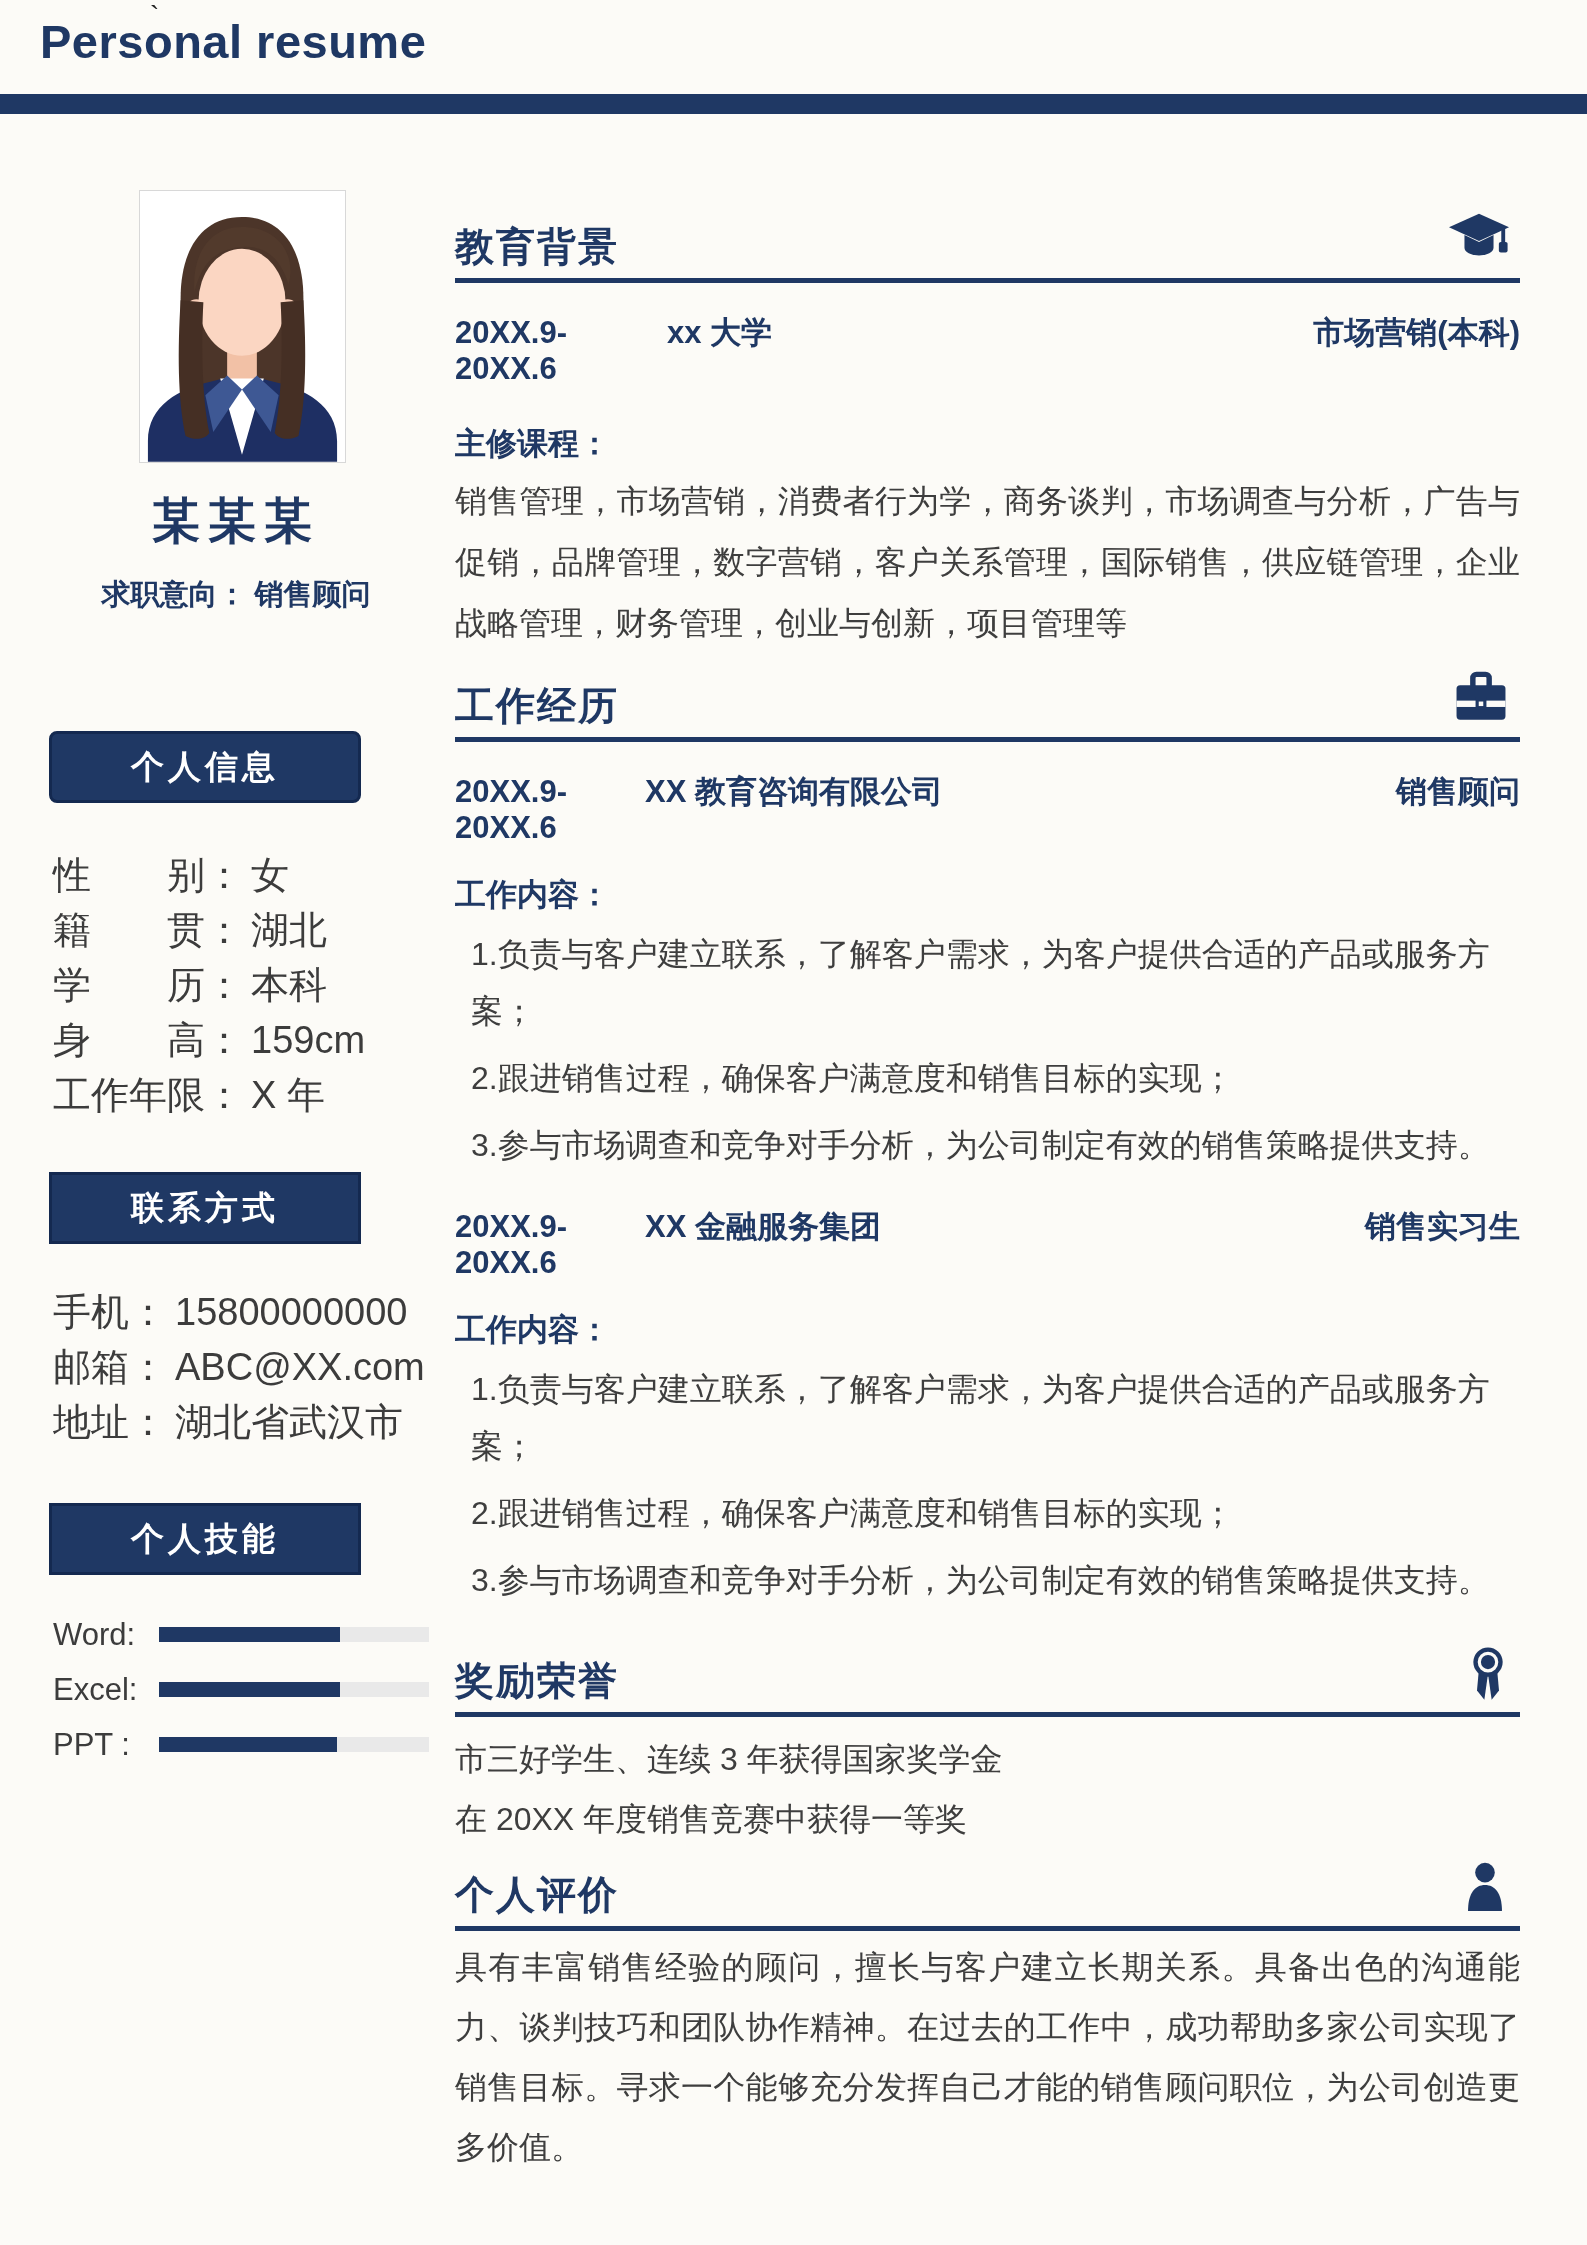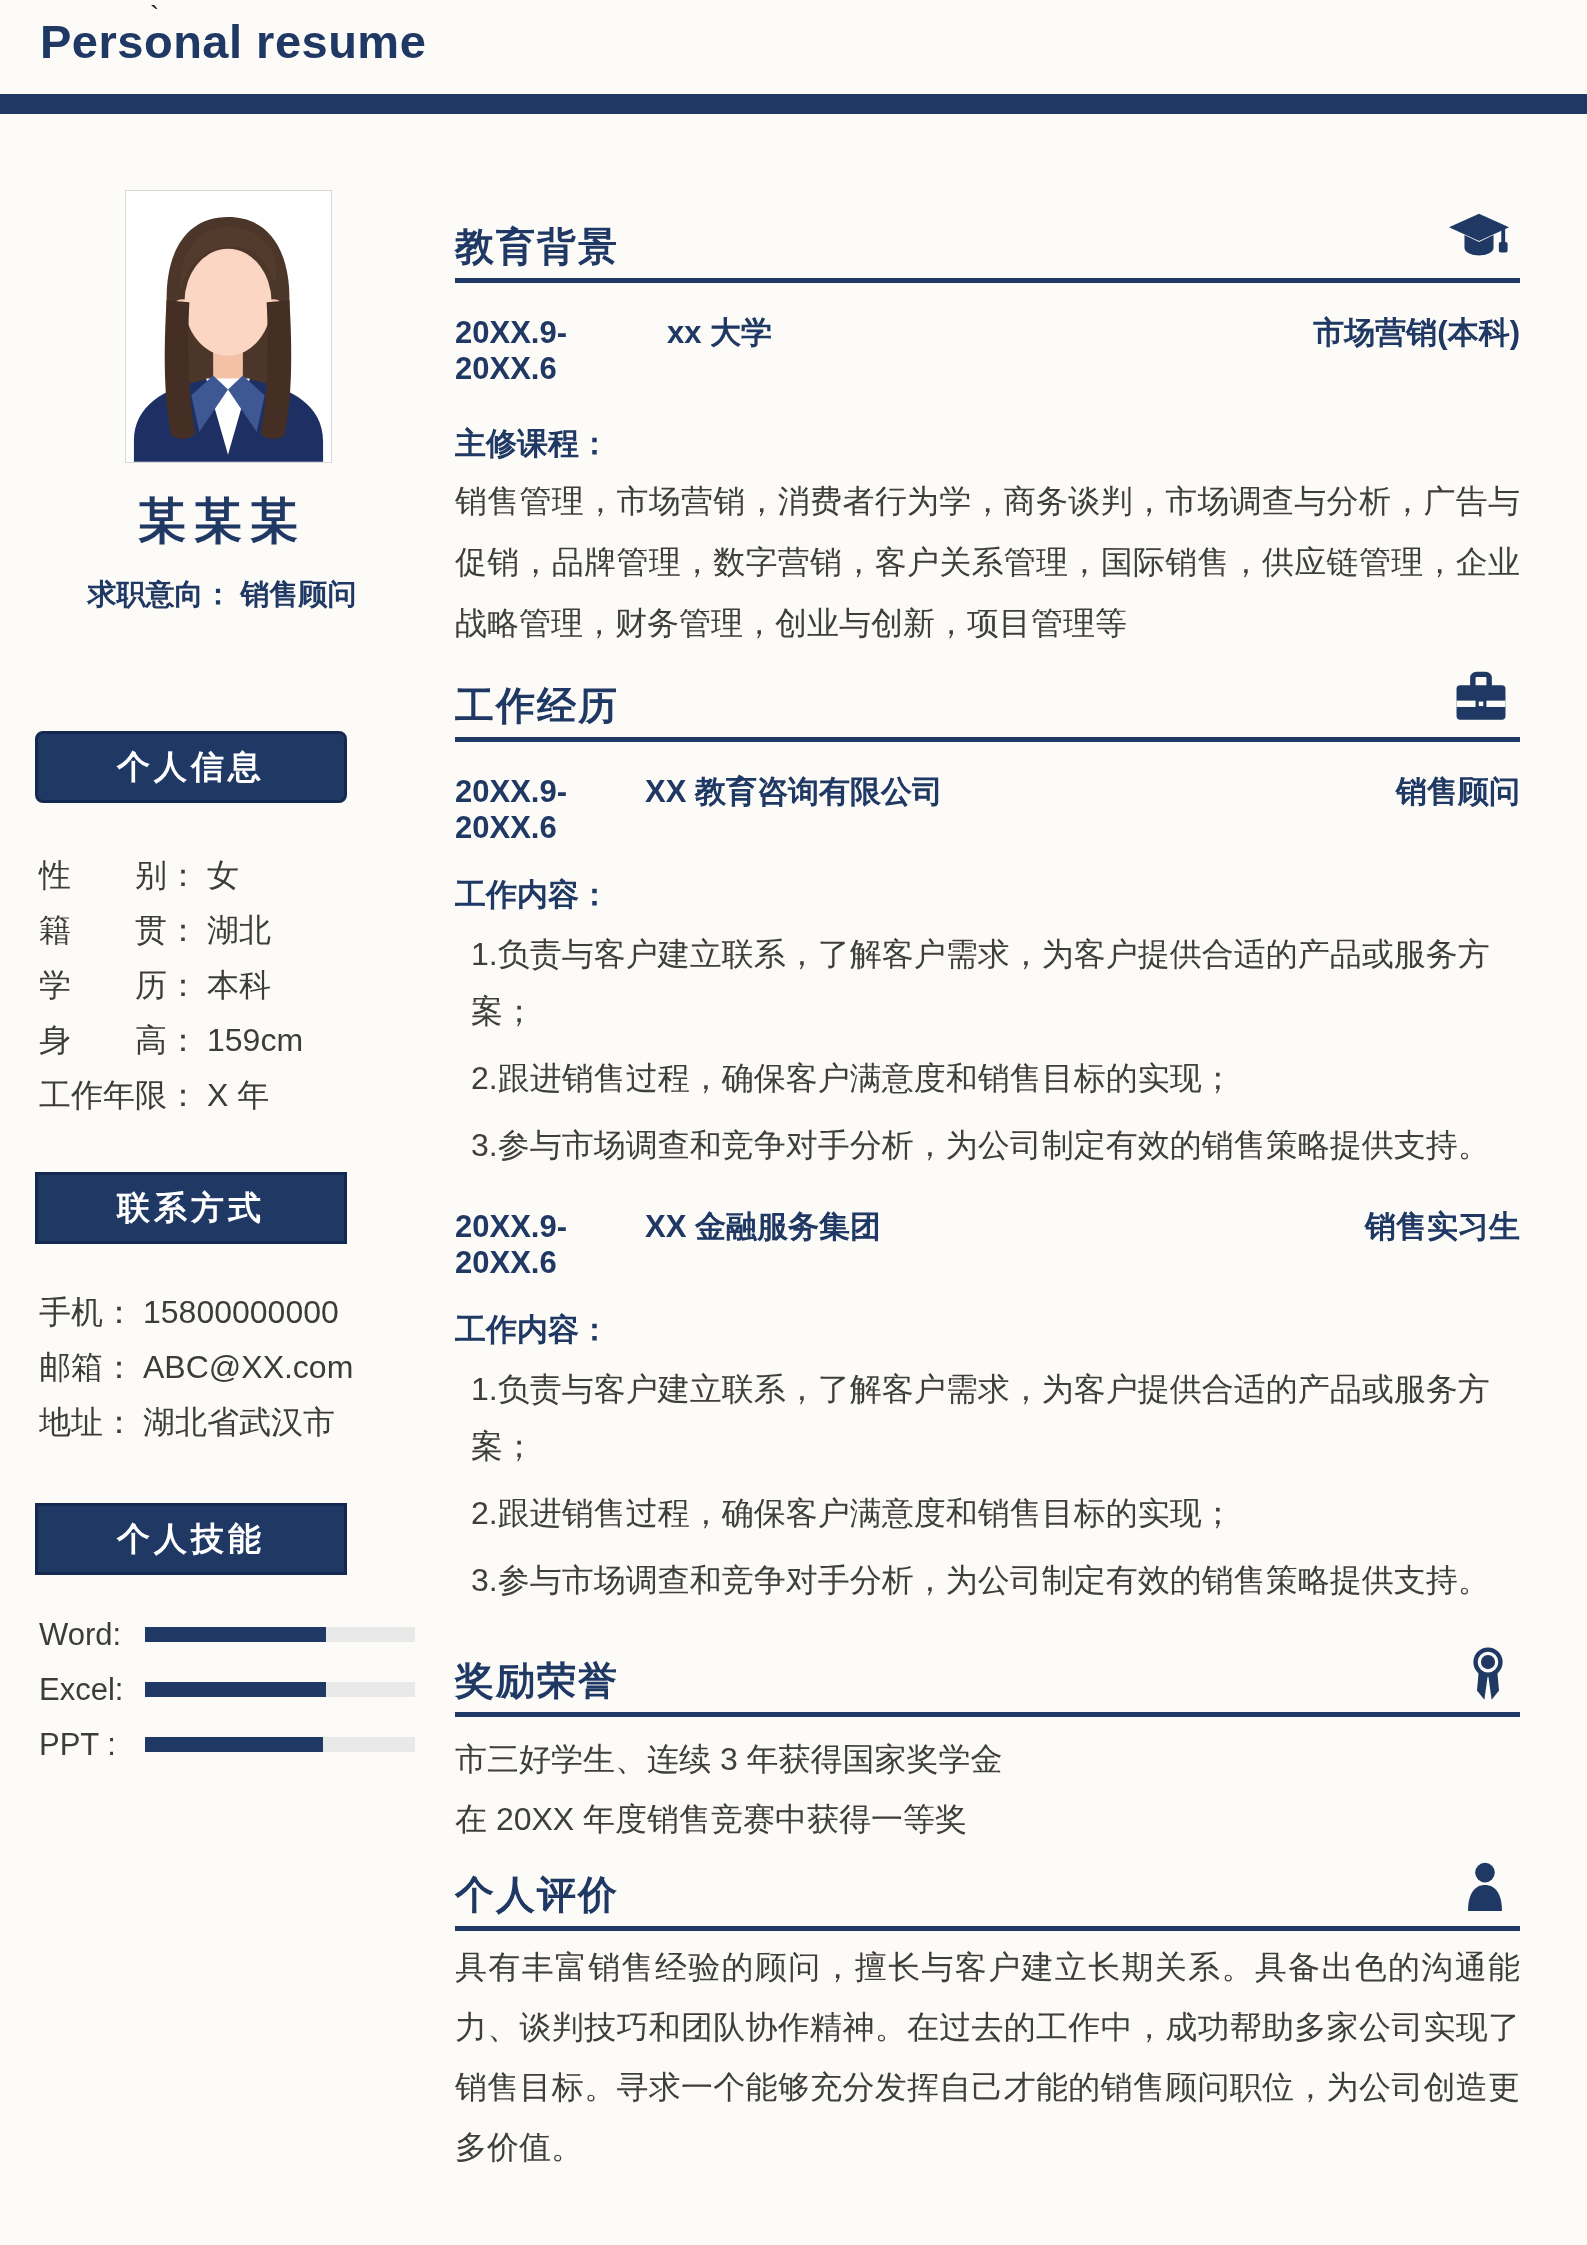--- a/index.html
+++ b/index.html
@@ -19,41 +19,41 @@
     margin:0 auto;
   }
   .stray{position:absolute;left:150px;top:0px;font-size:28px;color:#222;}
   .doc-title{
     position:absolute;left:40px;top:14px;margin:0;
     font-size:47px;font-weight:bold;color:var(--navy);letter-spacing:0.5px;
   }
   .top-bar{position:absolute;left:0;top:94px;width:100%;height:20px;background:var(--navy);}
 
   
-  .sidebar{position:absolute;left:22px;top:190px;width:400px;color:#3c3c3c;}
+  .sidebar{position:absolute;left:36px;top:190px;width:400px;color:#3c3c3c;}
   .photo{
     margin-left:103px;width:207px;height:273px;
     background:#ffffff;border:1px solid #d8d8d8;box-sizing:border-box;overflow:hidden;
   }
   .photo svg{display:block;width:100%;height:100%;}
   .name{margin-top:26px;text-align:center;font-size:48px;font-weight:bold;color:var(--navy);letter-spacing:8px;}
   .intent{margin-top:22px;text-align:center;font-size:29px;font-weight:bold;color:var(--navy);}
   .side-box{
     margin-left:13px;width:312px;height:72px;box-sizing:border-box;
     background:var(--navy);border:3px solid #142950;
     display:flex;align-items:center;justify-content:center;
     color:#fff;font-size:33px;font-weight:bold;letter-spacing:4px;
   }
   .box-info{margin-top:116px;border-radius:8px;}
   .box-contact{margin-top:49px;}
   .box-skills{margin-top:53px;}
   .fields{margin-top:45px;}
   .fields-contact{margin-top:41px;}
   .fields-skills{margin-top:32px;}
-  .field-row{margin-left:17px;height:55px;display:flex;align-items:center;font-size:32px;}
+  .field-row{margin-left:17px;height:55px;display:flex;align-items:center;font-size:38px;}
   .field-label{white-space:pre;}
   .field-value{margin-left:8px;}
   .skill-row{margin-left:17px;height:55px;display:flex;align-items:center;font-size:31px;}
   .skill-label{width:106px;white-space:pre;}
   .skill-bar{position:relative;width:270px;height:15px;background:var(--bar-track);}
   .skill-fill{position:absolute;left:0;top:0;height:100%;background:var(--navy);}
 
   
   .main{position:absolute;left:455px;top:190px;width:1065px;color:var(--body-text);}
   .section-head{position:relative;height:72px;border-bottom:5px solid var(--navy);box-sizing:content-box;}

